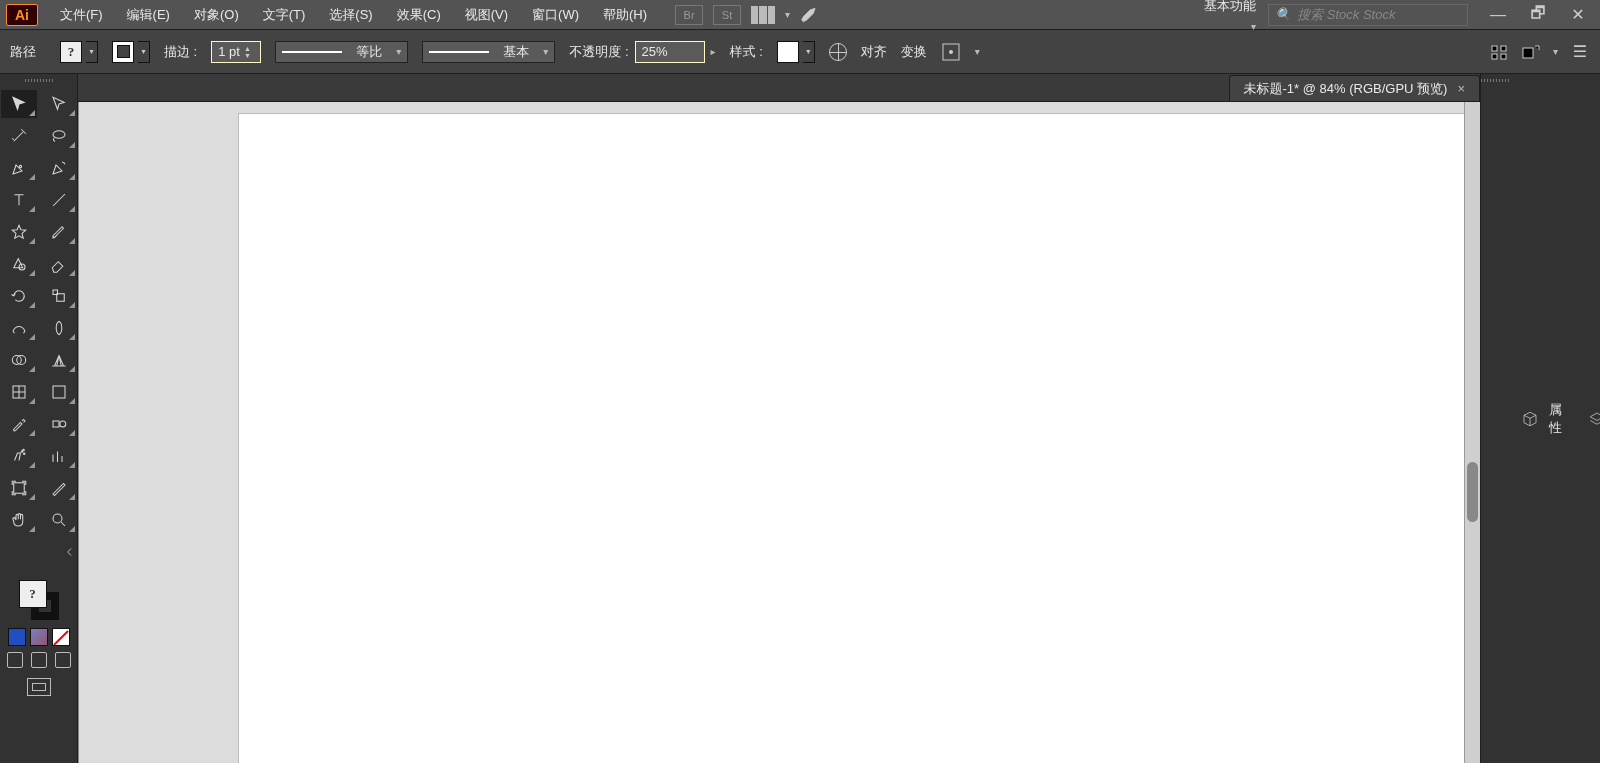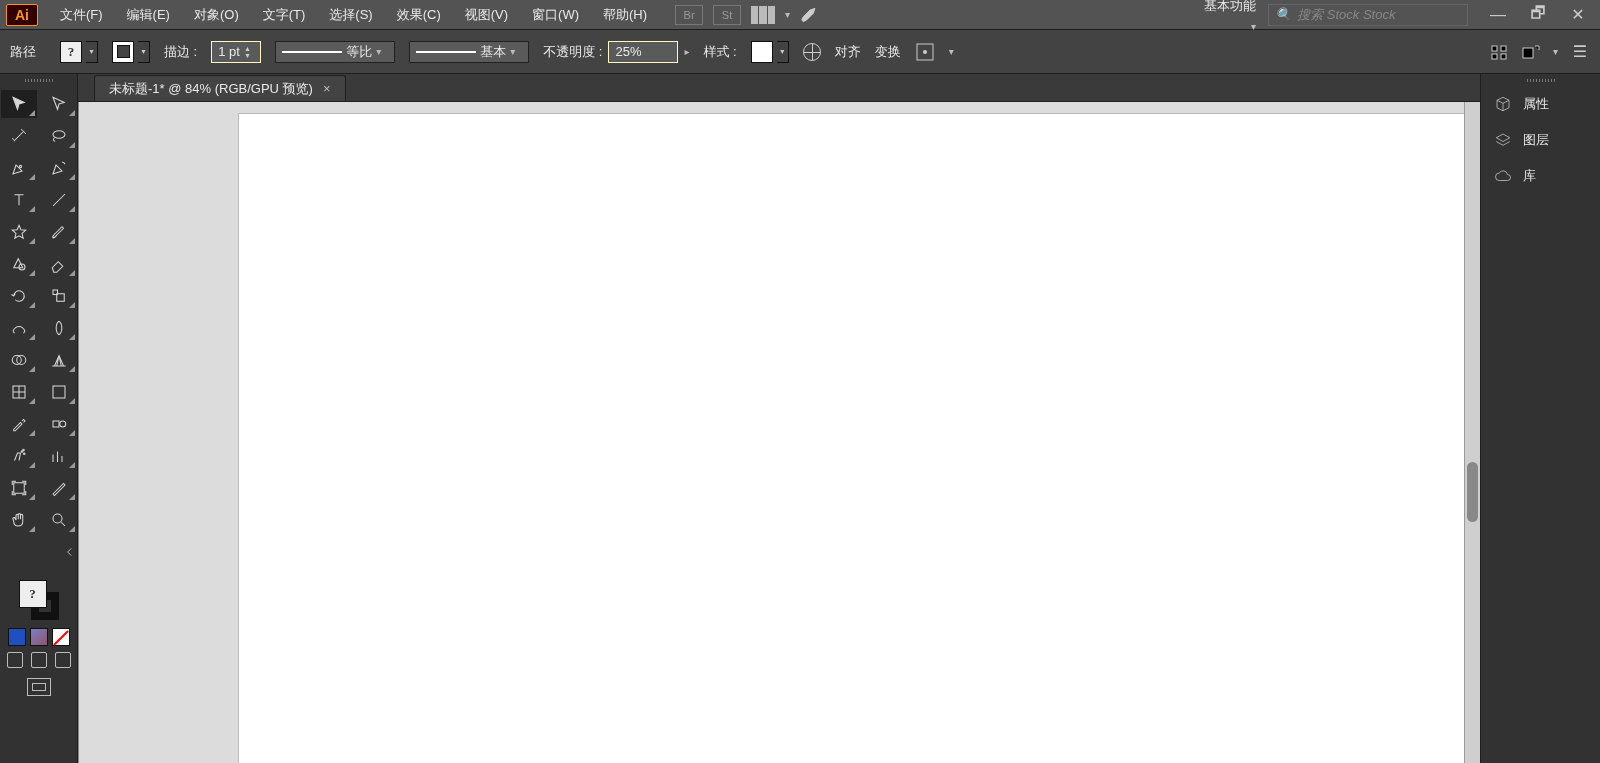--- a/index.html
+++ b/index.html
@@ -71,21 +71,21 @@
   .swatch.stroke::after{content:"";width:11px;height:11px;border:1px solid #111;background:var(--toolbar);}
   .swatch.fill{background:#eee;color:#333;font-family:serif;font-weight:bold;}
   .dd-tiny{width:12px;height:22px;border:1px solid #111;border-left:none;display:flex;align-items:center;justify-content:center;font-size:8px;color:#ccc;}
   .cb-input{
     height:22px;background:var(--inputbg);border:1px solid #fef9c3;color:var(--text);
     padding:0 6px;display:flex;align-items:center;min-width:50px;
   }
   .cb-input .upd{display:flex;flex-direction:column;margin-left:4px;font-size:7px;line-height:7px;color:#ccc;}
   .cb-drop{
     height:22px;background:var(--inputbg);border:1px solid #222;color:var(--text);
-    padding:0 6px;display:flex;align-items:center;gap:4px;
+    padding:0 6px;display:flex;align-items:center;gap:14px;
   }
   .line-sample{width:60px;height:0;border-top:2px solid #fff;}
   .opacity-group{display:flex;align-items:center;gap:6px;}
   .style-swatch{width:22px;height:22px;background:#fff;border:1px solid #111;}
   .right-controls{margin-left:auto;display:flex;align-items:center;gap:12px;}
   .rc-icon{width:20px;height:20px;display:flex;align-items:center;justify-content:center;color:#ccc;font-size:16px;}
   .globe-icon{border:1.5px solid #ccc;border-radius:50%;position:relative;}
   .globe-icon::before{content:"";position:absolute;left:50%;top:0;bottom:0;width:1px;background:#ccc;}
   .globe-icon::after{content:"";position:absolute;top:50%;left:0;right:0;height:1px;background:#ccc;}
 
@@ -119,36 +119,36 @@
   .mode-row .m-none{background:#fff;position:relative;}
   .mode-row .m-none::after{content:"";position:absolute;left:-2px;right:-2px;top:50%;height:2px;background:red;transform:rotate(-45deg);}
   .draw-row{display:flex;gap:8px;}
   .draw-row div{width:16px;height:16px;border:1.5px solid #bbb;border-radius:2px;}
   .screen-row{display:flex;gap:6px;margin-top:4px;}
   .screen-row div{width:24px;height:18px;border:1px solid #bbb;position:relative;}
   .screen-row div::after{content:"";position:absolute;inset:4px;border:1px solid #bbb;}
 
   
   .doc-area{flex:1;display:flex;flex-direction:column;min-width:0;background:var(--panelbg2);}
-  .doc-tabs{height:28px;display:flex;align-items:end;padding-left:16px;gap:0;border-bottom:1px solid var(--darkline);background:var(--panelbg2);}
+  .doc-tabs{height:28px;display:flex;align-items:end;padding-left:16px;gap:0;border-bottom:1px solid var(--darkline);background:var(--panelbg2);justify-content:flex-end;}
   .doc-tab{
     height:26px;padding:0 14px;background:var(--toolbar);border:1px solid var(--darkline);
     border-bottom:none;display:flex;align-items:center;gap:10px;color:var(--text);
     border-top-left-radius:3px;border-top-right-radius:3px;
   }
   .tab-close{color:#bbb;font-size:13px;}
   .canvas-wrap{flex:1;position:relative;overflow:hidden;background:#dcdcdc;border-left:1px solid #888;}
   .artboard{position:absolute;background:#fff;left:160px;top:12px;width:1288px;height:770px;box-shadow:0 0 0 1px #bbb;}
   .scroll-v{position:absolute;right:0;top:0;bottom:0;width:16px;background:#cfcfcf;border-left:1px solid #999;}
   .scroll-v .thumb{position:absolute;left:2px;right:2px;top:360px;height:60px;background:#888;border-radius:6px;}
 
   
   .right-dock{
     width:120px;background:var(--panelbg);border-left:1px solid var(--darkline);
-    display:flex;flex-direction:column;
+    display:flex;flex-direction:row;
   }
   .dock-item{display:flex;align-items:center;gap:10px;padding:8px 12px;color:var(--text);}
   .dock-icon{width:20px;height:20px;display:flex;align-items:center;justify-content:center;color:#ccc;font-size:16px;}
 
   .lbl{white-space:nowrap;}
 </style>
 </head>
 <body>
 
 <div class="menubar">

